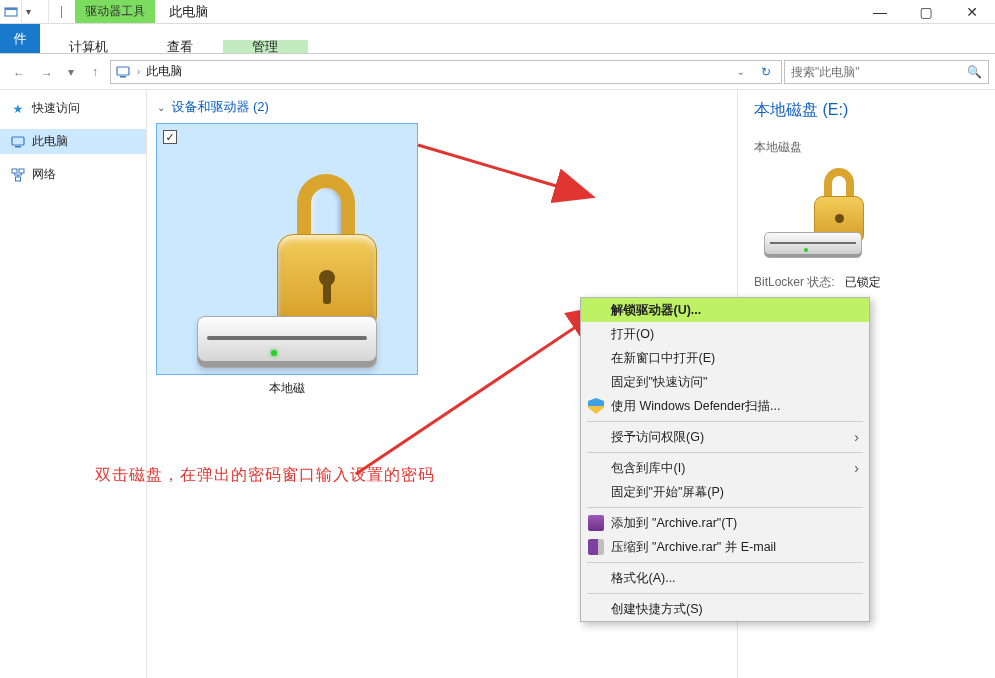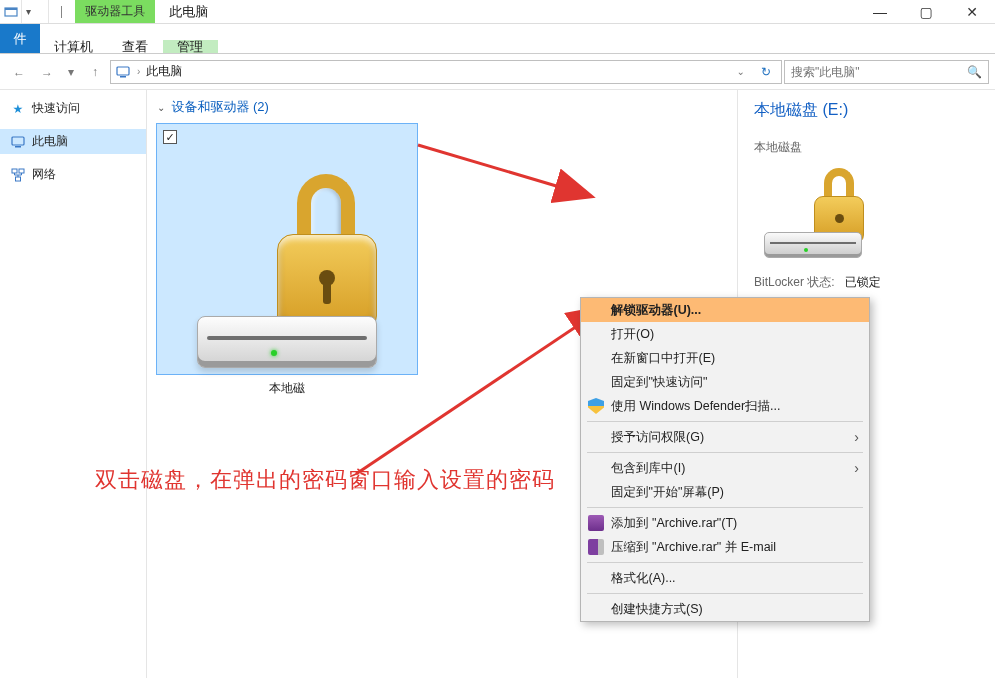--- a/index.html
+++ b/index.html
@@ -13,21 +13,21 @@
   .separator { width:14px; border-right:1px solid #e5e5e5;}
   .ribbon-context { background:#7bdc60; color:#333; padding:0 10px; display:flex; align-items:center; font-size:12px; }
   .ribbon-title { padding:0 14px; display:flex; align-items:center; font-size:13px;}
   .ribbon-spacer { flex:1;}
   .win-btns { display:flex;}
   .win-btn { width:46px; display:flex; align-items:center; justify-content:center; font-size:14px; color:#333;}
 
   
   .tabs { height: 30px; display:flex; align-items:stretch; border-bottom:1px solid #ccc; }
   .tab-file { background:#1979ca; color:#fff; width:40px; display:flex; align-items:center; justify-content:center; font-size:13px;}
-  .tab { padding:0 14px; display:flex; align-items:center; font-size:13px; border-right:1px solid transparent;margin-top:16px;}
+  .tab { padding:0 29px; display:flex; align-items:center; font-size:13px; border-right:1px solid transparent;margin-top:16px;}
   .tab-ctx { background:#c2ecc0; }
 
   
   .addr-row { height: 36px; display:flex; align-items:center; gap:2px; padding:4px 6px; border-bottom:1px solid #e5e5e5;}
   .nav-btn { width:26px; height:26px; display:flex; align-items:center; justify-content:center; color:#777; border-radius:2px;}
   .addr { flex:1; height:24px; border:1px solid #bfbfbf; display:flex; align-items:center; padding:0 4px; gap:6px;}
   .addr .pc-icon { width:16px; height:16px; display:flex; align-items:center; justify-content:center; color:#1e6fbf;}
   .addr .sep { color:#888; font-size:10px;}
   .addr .crumb { font-size:12px;}
   .addr .spacer { flex:1;}
@@ -89,33 +89,33 @@
   .mini .mini-led{ position:absolute; bottom:6px; left:46px; width:4px; height:4px; border-radius:50%; background:#28d028;}
   .mini .mini-lock-sh{ position:absolute; top:0; right:14px; width:30px; height:40px; border:8px solid #d9a52e; border-bottom:0; border-radius:18px 18px 0 0;}
   .mini .mini-lock-bd{ position:absolute; top:28px; right:4px; width:50px; height:48px; background:linear-gradient(#f3cc5b,#d49b22); border:1px solid #bf8e1e; border-radius:9px;}
   .mini .mini-lock-h{ position:absolute; top:46px; right:24px; width:9px; height:9px; background:#6a4d10; border-radius:50%;}
   .details .kv { font-size:12px; display:flex; gap:10px;}
   .details .kv .k{ color:#666;}
 
   
   .ctx { position:absolute; left:580px; top:297px; width:290px; background:#f2f2f2; border:1px solid #b5b5b5; box-shadow:3px 3px 8px rgba(0,0,0,.25); font-size:12.5px; z-index:40;}
   .ctx .row { height:24px; display:flex; align-items:center; padding:0 18px 0 30px; position:relative;}
-  .ctx .row.sel { background:#fdba74;}
+  .ctx .row.sel { background:#bef264;}
   .ctx .row.bold { font-weight:700;}
   .ctx .row .sub-arrow { position:absolute; right:10px; top:4px; font-size:14px; color:#555;}
   .ctx .sep { height:1px; background:#cfcfcf; margin:3px 6px;}
   .ctx .ic { position:absolute; left:6px; top:3px; width:18px; height:18px; display:flex; align-items:center; justify-content:center;}
   .mini-ic { width:16px; height:16px; border-radius:2px;}
   .ic-shield { background:linear-gradient(180deg,#3ea0e5 50%,#f7c23d 50%); clip-path: polygon(50% 0,100% 18%,100% 60%,50% 100%,0 60%,0 18%);}
   .ic-rar { background:linear-gradient(#9d5ab5,#6d2f8c);}
   .ic-rarh { background:linear-gradient(90deg,#7e3fa0 60%,#bfbfbf 60%);}
   .ic-mail { background:linear-gradient(#9d5ab5,#6d2f8c);}
 
   
-  .annot-text { position:absolute; left:95px; top:465px; color:#e03530; font-size:22px; font-weight:500; letter-spacing:1px; z-index:30; font-family:"Microsoft YaHei",sans-serif;}
+  .annot-text { position:absolute; left:95px; top:465px; color:#e03530; font-size:16px; font-weight:500; letter-spacing:1px; z-index:30; font-family:"Microsoft YaHei",sans-serif;}
   svg.annot { position:absolute; left:0; top:0; z-index:35; pointer-events:none;}
 
   
 
 </style>
 </head>
 <body>
 
 <div class="ribbon-wrap">
   <div class="ribbon-left">

